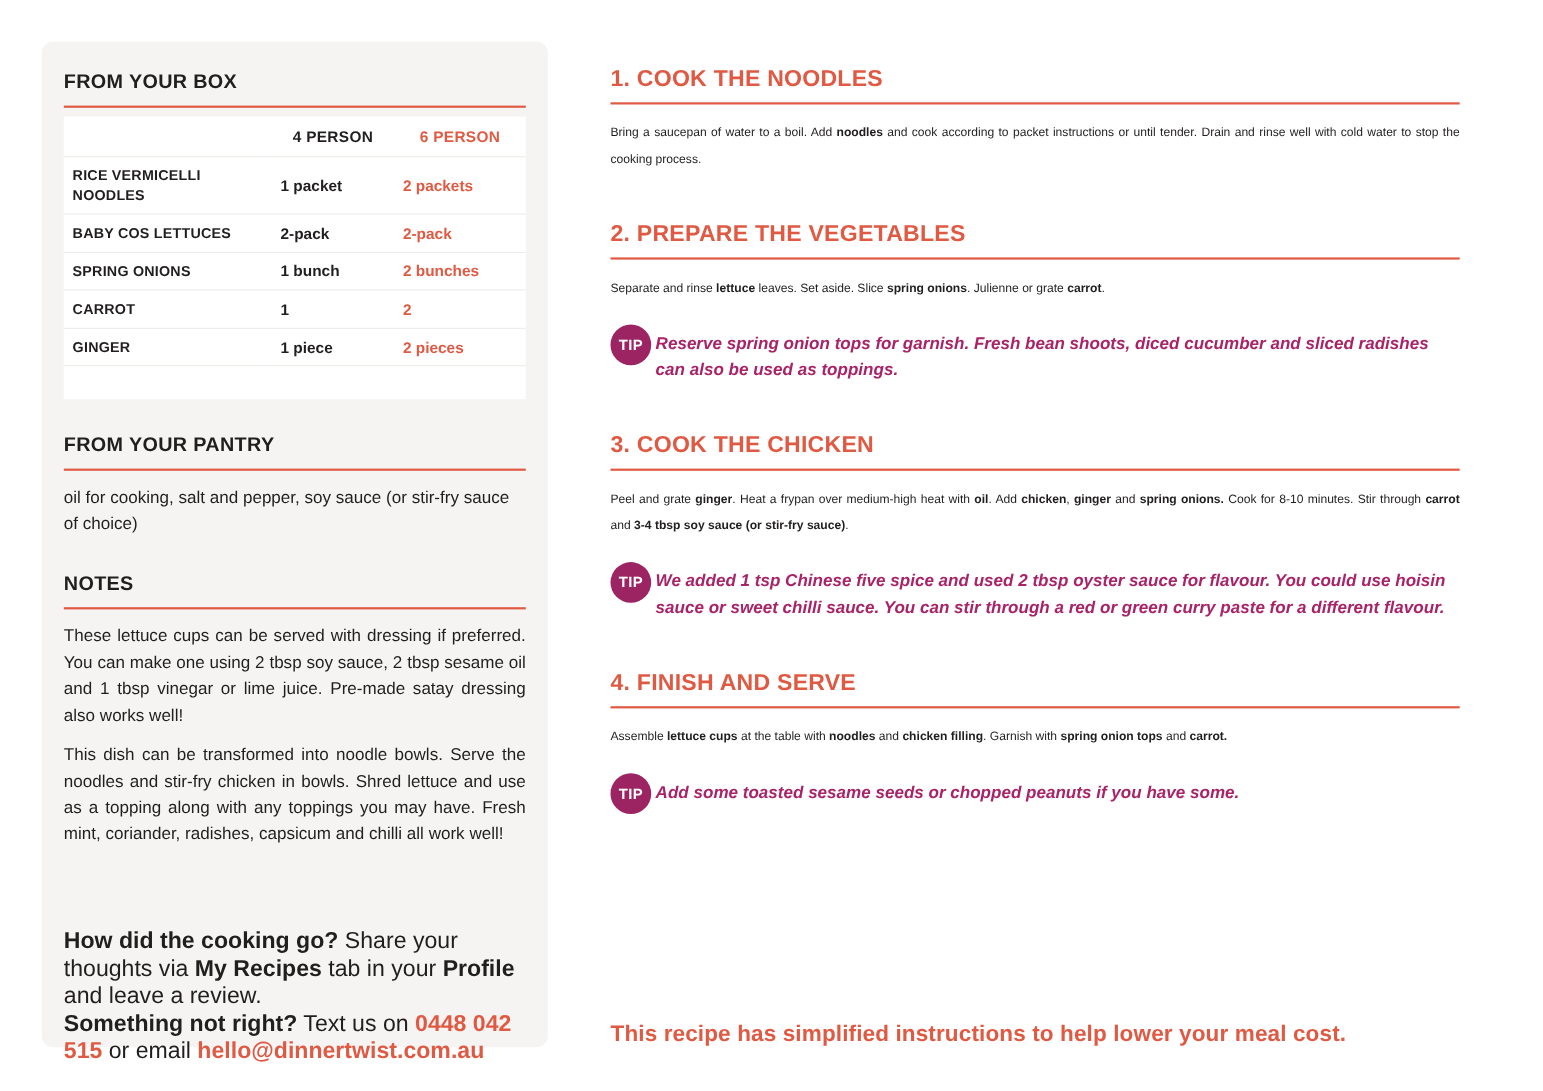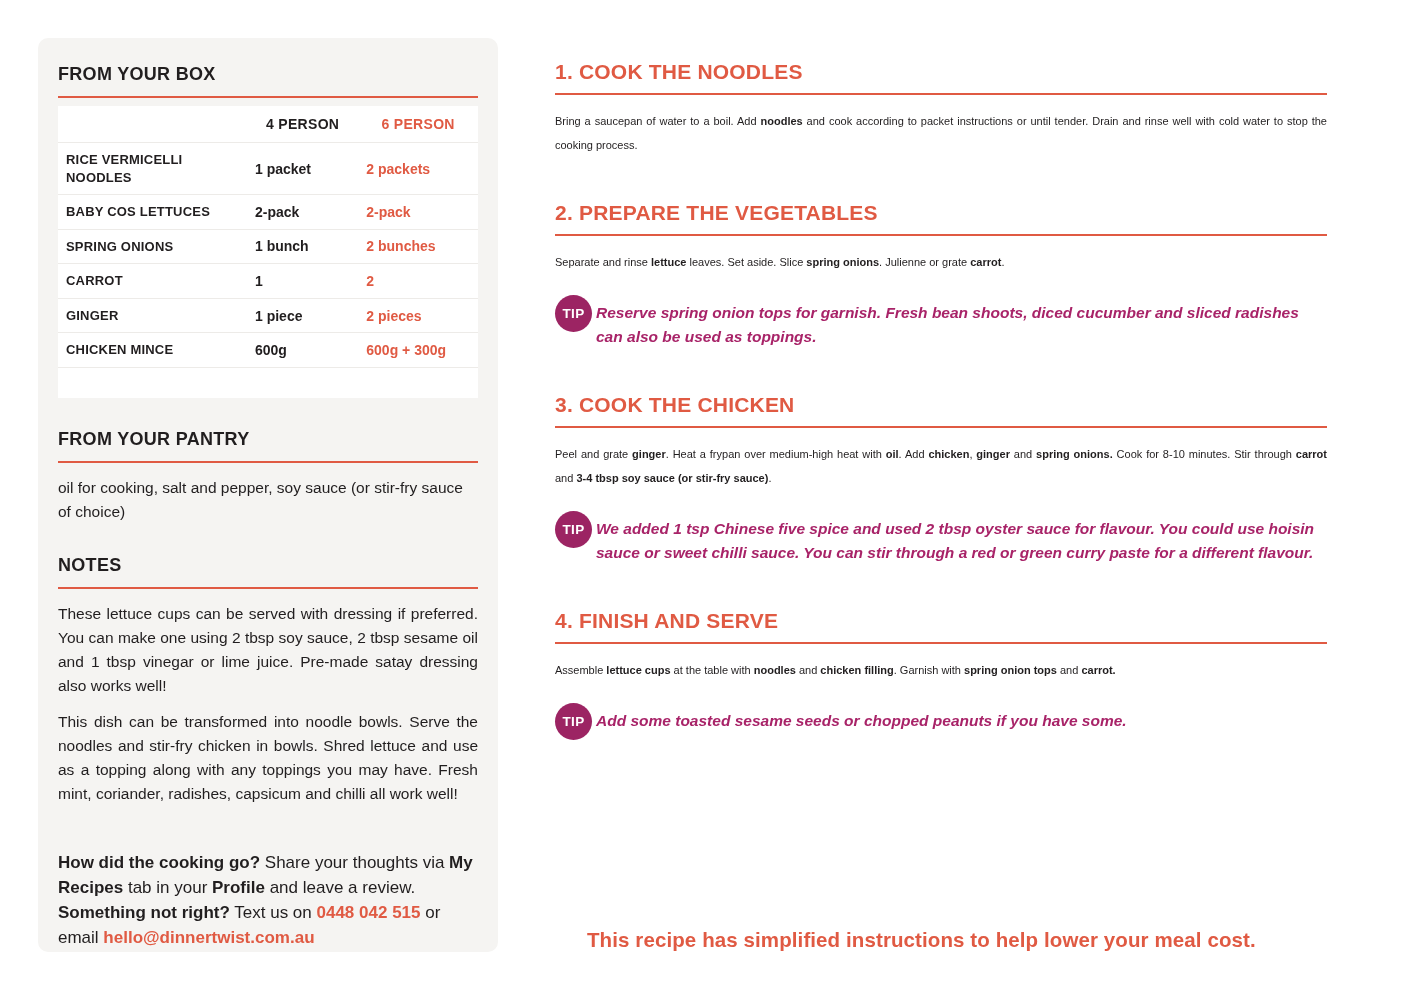--- a/index.html
+++ b/index.html
@@ -57,21 +57,21 @@
   td.q4,td.q6{font-size:14px;font-weight:700;text-align:left;}
   td.q6{color:var(--accent);}
 
   .side-section{margin-top:31px;}
   .side-body{
     font-size:15.5px;line-height:24px;margin:13px 0 0 0;color:var(--text);
   }
   .side-body.justify{text-align:justify;}
   .notes p{margin:0 0 12px 0;}
   .feedback{
-    margin-top:44px;font-size:17px;line-height:25px;
+    margin-top:72px;font-size:21px;line-height:25px;
   }
   .accent-link{color:var(--accent);font-weight:700;text-decoration:none;cursor:pointer;}
 
   
   .main{position:absolute;left:555px;top:60px;width:772px;}
   .step + .step{margin-top:44px;}
   .step-title{
     color:var(--accent);font-size:21px;font-weight:700;letter-spacing:.2px;margin:0;
   }
   .step .rule{margin:9px 0 14px 0;}
@@ -84,21 +84,21 @@
     background:var(--tip-badge);color:#fff;font-size:13.5px;font-weight:700;
     display:flex;align-items:center;justify-content:center;letter-spacing:.3px;
   }
   .tip-text{
     color:var(--tip-text);font-weight:700;font-style:italic;
     font-size:15.5px;line-height:24px;padding-top:6px;margin:0;
   }
 
   .footer-note{
     position:absolute;left:555px;top:928px;width:790px;
-    color:var(--accent);font-size:20.5px;font-weight:700;letter-spacing:.1px;margin-left:32px;
+    color:var(--accent);font-size:20.5px;font-weight:700;letter-spacing:.1px;
   }
 
   b{font-weight:700;}
 </style>
 </head>
 <body>
 
 <aside class="sidebar">
 
   <section>
@@ -137,25 +137,20 @@
           <tr>
             <td class="item">CARROT</td>
             <td class="q4">1</td>
             <td class="q6">2</td>
           </tr>
           <tr>
             <td class="item">GINGER</td>
             <td class="q4">1 piece</td>
             <td class="q6">2 pieces</td>
           </tr>
-          <tr>
-            <td class="item">CHICKEN MINCE</td>
-            <td class="q4">600g</td>
-            <td class="q6">600g + 300g</td>
-          </tr>
         </tbody>
       </table>
     </div>
   </section>
 
   <section class="side-section">
     <h2 class="side-title">FROM YOUR PANTRY</h2>
     <hr class="rule">
     <p class="side-body">oil for cooking, salt and pepper, soy sauce (or stir-fry sauce of choice)</p>
   </section>

